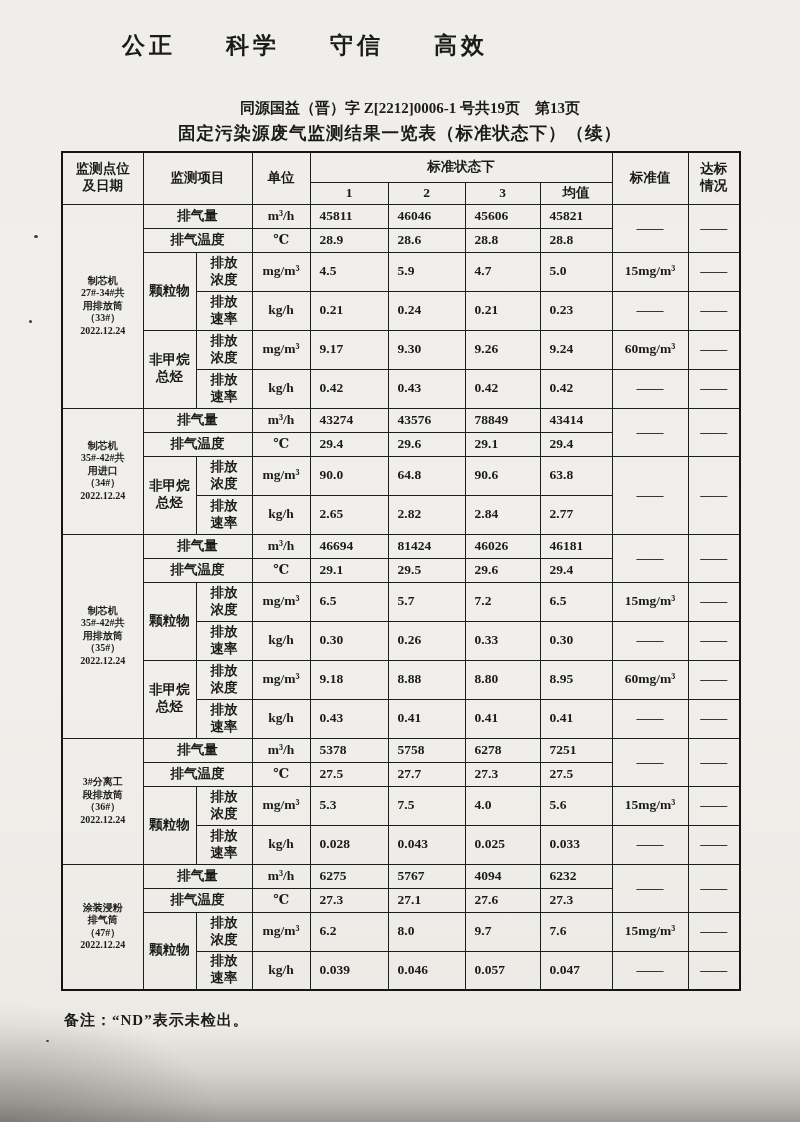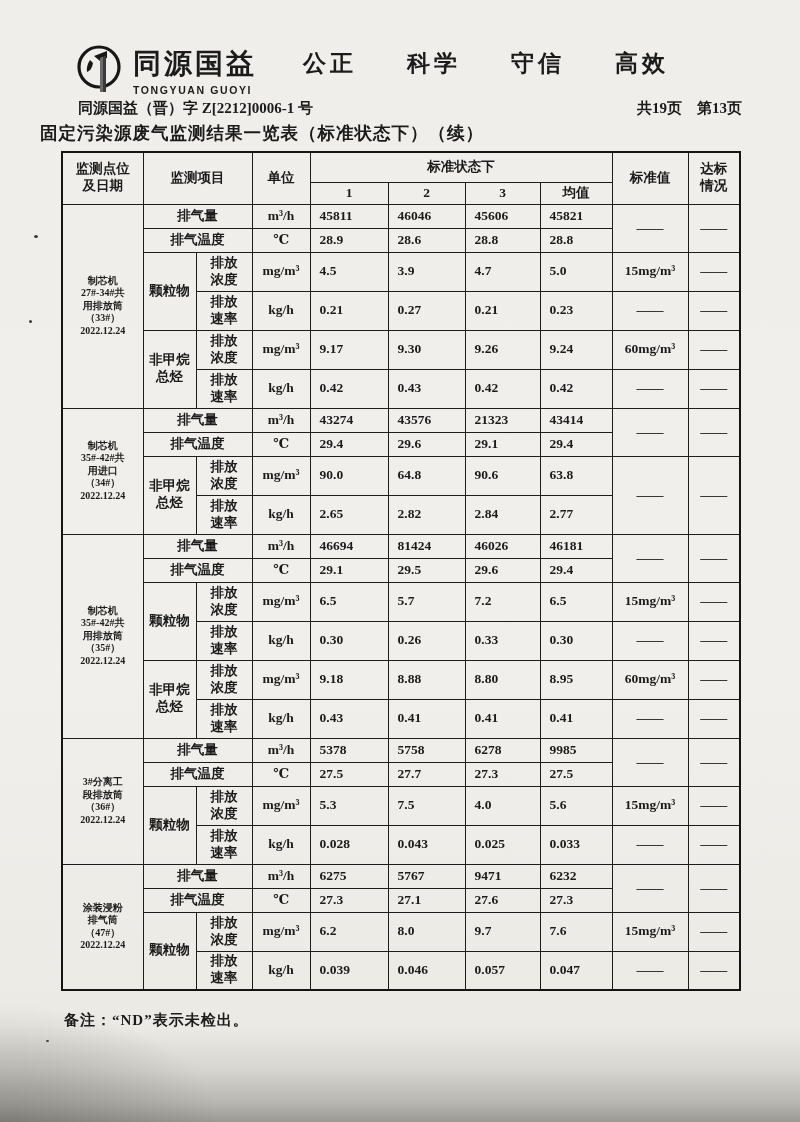--- a/index.html
+++ b/index.html
@@ -9,22 +9,22 @@
 
   
   .header-top { position:absolute; top:44px; left:76px; display:flex; align-items:center; }
   .logo-wrap { display:flex; align-items:center; }
   .logo-icon { width:48px; height:52px; }
   .logo-text { margin-left:9px; }
   .logo-cn { font-size:28px; font-weight:bold; letter-spacing:3px; font-family:"Liberation Sans","DejaVu Sans",sans-serif; }
   .logo-en { font-size:10.5px; font-weight:bold; letter-spacing:1.6px; margin-top:1px; font-family:"Liberation Sans","DejaVu Sans",sans-serif; }
   .slogans { display:flex; gap:50px; margin-left:46px; margin-top:-14px; font-size:23px; font-weight:bold; letter-spacing:4px; }
 
-  .meta-row { position:absolute; top:99px; left:78px; right:58px; display:flex; justify-content:space-between; font-size:15px; font-weight:bold; }
-  .page-title { position:absolute; top:121px; left:0; width:100%; font-size:17.5px; font-weight:bold; letter-spacing:1px;padding-left:40px; }
+  .meta-row { position:absolute; top:99px; left:78px; right:58px; display:flex; justify-content:center; font-size:15px; font-weight:bold; }
+  .page-title { position:absolute; top:121px; left:0; width:100%; text-align:center; font-size:17.5px; font-weight:bold; letter-spacing:1px; }
 
   
   table { position:absolute; top:151px; left:61px; border-collapse:collapse; table-layout:fixed;
           border:2px solid #151515; font-size:13.5px; }
   th, td { border:1px solid #1d1d1d; vertical-align:middle; line-height:1.25; font-weight:600; padding:1px 2px; }
   th { font-weight:bold; font-size:13.5px; }
   thead tr:first-child th { height:30px; }
   thead tr:last-child  th { height:22px; }
   .r-gas td { height:24px; }
   .r-pol td { height:39px; }
@@ -44,33 +44,20 @@
   .speck-1 { left:34px; top:235px; width:4px; height:3px; }
   .speck-2 { left:29px; top:320px; width:3px; height:3px; }
   .speck-3 { left:46px; top:1040px; width:3px; height:2px; }
 </style>
 </head>
 <body>
 
 <div class="page">
 
   <div class="header-top">
-    <div class="logo-wrap">
-      <svg class="logo-icon" viewBox="0 0 48 52" xmlns="http://www.w3.org/2000/svg">
-        <circle cx="23" cy="23" r="20" fill="none" stroke="#171717" stroke-width="3.2"></circle>
-        <path d="M14 16 Q10 22 11 28 Q16 26 17 19 Z" fill="#171717"></path>
-        <path d="M18 12 L31 7 L31 14 L24 17 Z" fill="#171717"></path>
-        <path d="M24 14 L30 11.5 L30 48 L24 48 Z" fill="#3a3a3a"></path>
-        <path d="M24 14 L27 12.8 L27 48 L24 48 Z" fill="#6a6a6a"></path>
-      </svg>
-      <div class="logo-text">
-        <div class="logo-cn">同源国益</div>
-        <div class="logo-en">TONGYUAN GUOYI</div>
-      </div>
-    </div>
     <div class="slogans">
       <span>公正</span>
       <span>科学</span>
       <span>守信</span>
       <span>高效</span>
     </div>
   </div>
 
   <div class="meta-row">
     <span>同源国益（晋）字 Z[2212]0006-1 号</span>
@@ -133,32 +120,32 @@
           <td class="val">28.6</td>
           <td class="val">28.8</td>
           <td class="val">28.8</td>
         </tr>
         <tr class="r-pol">
           <td class="c pre" rowspan="2">颗粒物</td>
           <td class="c pre">排放
 浓度</td>
           <td class="c">mg/m³</td>
           <td class="val">4.5</td>
-          <td class="val">3.9</td>
+          <td class="val">5.9</td>
           <td class="val">4.7</td>
           <td class="val">5.0</td>
           <td class="c">15mg/m³</td>
           <td class="c">——</td>
         </tr>
         <tr class="r-pol">
           <td class="c pre">排放
 速率</td>
           <td class="c">kg/h</td>
           <td class="val">0.21</td>
-          <td class="val">0.27</td>
+          <td class="val">0.24</td>
           <td class="val">0.21</td>
           <td class="val">0.23</td>
           <td class="c">——</td>
           <td class="c">——</td>
         </tr>
         <tr class="r-pol">
           <td class="c pre" rowspan="2">非甲烷
 总烃</td>
           <td class="c pre">排放
 浓度</td>
@@ -184,21 +171,21 @@
         <tr class="r-gas">
           <td class="c pre point-cell" rowspan="4">制芯机
 35#-42#共
 用进口
 （34#）
 2022.12.24</td>
           <td class="c" colspan="2">排气量</td>
           <td class="c">m³/h</td>
           <td class="val">43274</td>
           <td class="val">43576</td>
-          <td class="val">21323</td>
+          <td class="val">78849</td>
           <td class="val">43414</td>
           <td class="c" rowspan="2">——</td>
           <td class="c" rowspan="2">——</td>
         </tr>
         <tr class="r-gas">
           <td class="c" colspan="2">排气温度</td>
           <td class="c">℃</td>
           <td class="val">29.4</td>
           <td class="val">29.6</td>
           <td class="val">29.1</td>
@@ -299,21 +286,21 @@
         <tr class="r-gas">
           <td class="c pre point-cell" rowspan="4">3#分离工
 段排放筒
 （36#）
 2022.12.24</td>
           <td class="c" colspan="2">排气量</td>
           <td class="c">m³/h</td>
           <td class="val">5378</td>
           <td class="val">5758</td>
           <td class="val">6278</td>
-          <td class="val">9985</td>
+          <td class="val">7251</td>
           <td class="c" rowspan="2">——</td>
           <td class="c" rowspan="2">——</td>
         </tr>
         <tr class="r-gas">
           <td class="c" colspan="2">排气温度</td>
           <td class="c">℃</td>
           <td class="val">27.5</td>
           <td class="val">27.7</td>
           <td class="val">27.3</td>
           <td class="val">27.5</td>
@@ -343,21 +330,21 @@
         </tr>
         <tr class="r-gas">
           <td class="c pre point-cell" rowspan="4">涂装浸粉
 排气筒
 （47#）
 2022.12.24</td>
           <td class="c" colspan="2">排气量</td>
           <td class="c">m³/h</td>
           <td class="val">6275</td>
           <td class="val">5767</td>
-          <td class="val">9471</td>
+          <td class="val">4094</td>
           <td class="val">6232</td>
           <td class="c" rowspan="2">——</td>
           <td class="c" rowspan="2">——</td>
         </tr>
         <tr class="r-gas">
           <td class="c" colspan="2">排气温度</td>
           <td class="c">℃</td>
           <td class="val">27.3</td>
           <td class="val">27.1</td>
           <td class="val">27.6</td>

